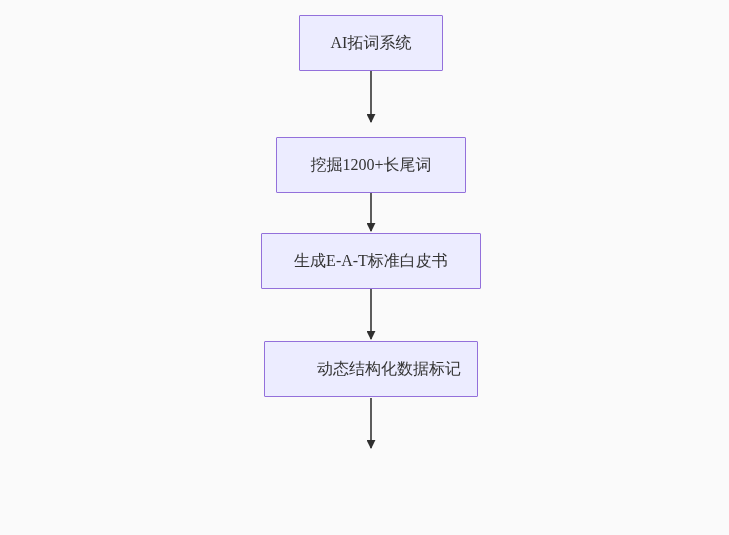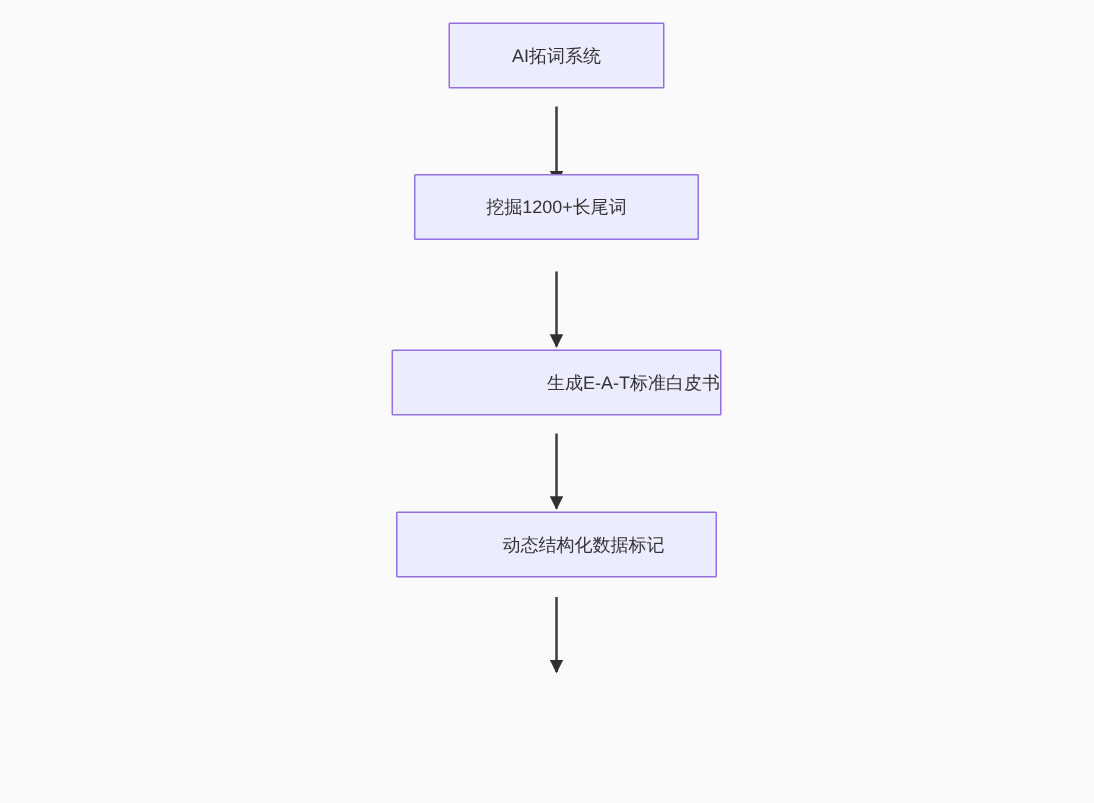--- a/index.html
+++ b/index.html
@@ -19,36 +19,37 @@
     position: absolute;
     left: 0;
     top: 0;
     width: 729px;
     height: 535px;
     pointer-events: none;
   }
   .node {
     position: absolute;
     box-sizing: border-box;
-    height: 44px;
+    height: 56px;
     background: #ECECFF;
     border: 1px solid #9370DB;
     border-radius: 1px;
     display: flex;
     align-items: center;
     justify-content: center;
     color: #333333;
-    font-size: 12px;
+    font-size: 16px;
     line-height: 1;
     white-space: nowrap;
     text-align: center;
+    font-family: Liberation Serif, serif;
   }
   .node-1 { left: 299px; top: 15px;  width: 144px; }
-  .node-2 { left: 276px; top: 116px; width: 190px; }
-  .node-3 { left: 261px; top: 233px; width: 220px; justify-content: flex-end; }
+  .node-2 { left: 276px; top: 137px; width: 190px; }
+  .node-3 { left: 261px; top: 233px; width: 220px; }
   .node-4 { left: 264px; top: 341px; width: 214px; padding-left: 36px; }
   .node-5 { left: 254px; top: 450px; width: 234px; }
 </style>
 </head>
 <body>
 
 <div class="canvas">
 
   <svg class="edges" width="729" height="535" viewBox="0 0 729 535" xmlns="http://www.w3.org/2000/svg">
     <defs>

